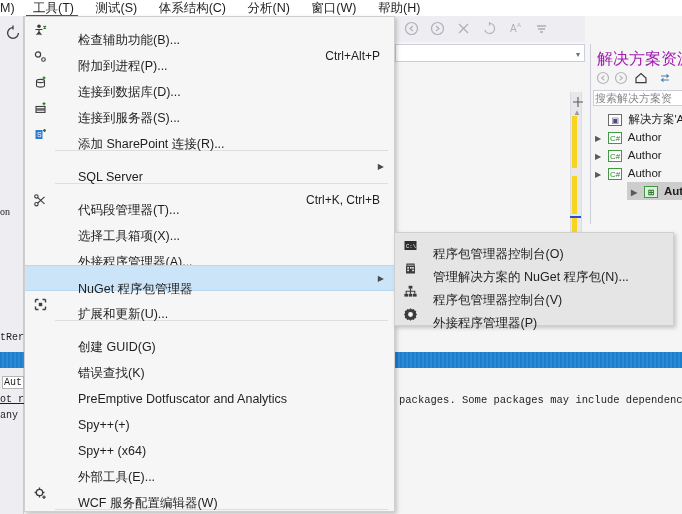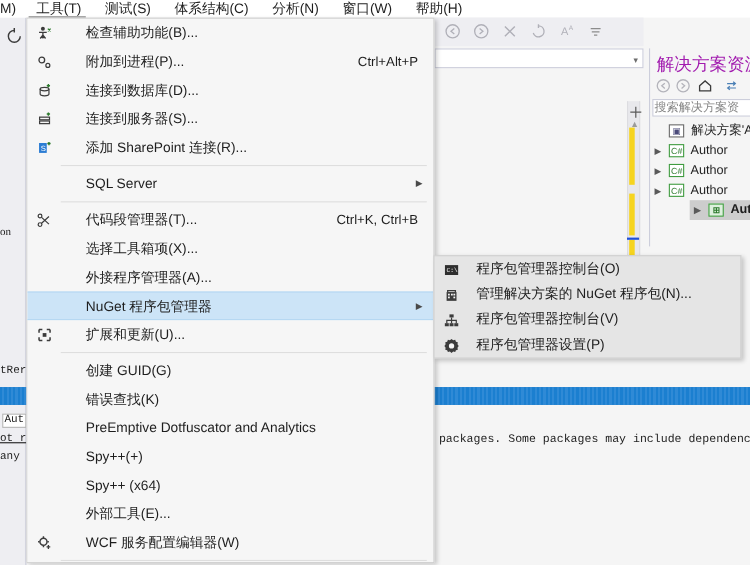--- a/index.html
+++ b/index.html
@@ -153,21 +153,21 @@
   }
   .mi {
     position: relative; height: 26px; line-height: 26px;
     white-space: nowrap; font-size: 12.5px; color: #1e1e1e; cursor: default;
   }
   .mi.highlight { background: #cce4f7; border-top: 1px solid #b6d8f2; border-bottom: 1px solid #b6d8f2; padding-left: 43px; }
   .mi .mi-icon {
     position: absolute; left: 7px; top: 5px; width: 16px; height: 16px;
     display: flex; align-items: center; justify-content: center; color: #3c3c3c;
   }
-  .mi .mi-label { position: absolute; left: 53px; top: 0; }
+  .mi .mi-label { position: absolute; left: 53px; top: 10px; }
   .mi .mi-shortcut { position: absolute; right: 14px; top: 0; font-size: 12px; color: #1e1e1e; text-align: right; }
   .mi .mi-arrow { position: absolute; right: 10px; top: 0; font-size: 8px; color: #4a4a4a; }
   .mi-sep { height: 1px; background: #dedede; margin: 3px 6px 3px 30px; }
 
   
   .submenu {
     position: absolute; left: 394px; top: 232px; width: 280px; height: 94px;
     background: #e5e5e5; border: 1px solid #cfcfcf;
     box-shadow: 2px 2px 4px rgba(0,0,0,0.20);
   }
@@ -516,17 +516,17 @@
       </span>
       <span class="mi-label">程序包管理器控制台(V)</span>
     </div>
     <div class="mi">
       <span class="mi-icon">
         <svg class="ic-svg" width="15" height="15" viewBox="0 0 15 15">
             <path d="M7.5 1.2 L9 2.4 L10.8 1.9 L11.5 3.6 L13.2 4.1 L12.9 5.9 L14 7.5 L12.9 9.1 L13.2 10.9 L11.5 11.4 L10.8 13.1 L9 12.6 L7.5 13.8 L6 12.6 L4.2 13.1 L3.5 11.4 L1.8 10.9 L2.1 9.1 L1 7.5 L2.1 5.9 L1.8 4.1 L3.5 3.6 L4.2 1.9 L6 2.4 Z" fill="#3c3c3c"></path>
             <circle cx="7.5" cy="7.5" r="2.4" fill="#f6f6f6"></circle>
           </svg>
       </span>
-      <span class="mi-label">程序包管理器设置(P)</span>
+      <span class="mi-label">外接程序管理器(P)</span>
     </div>
   </div>
 
 </div>
 
 </body></html>

